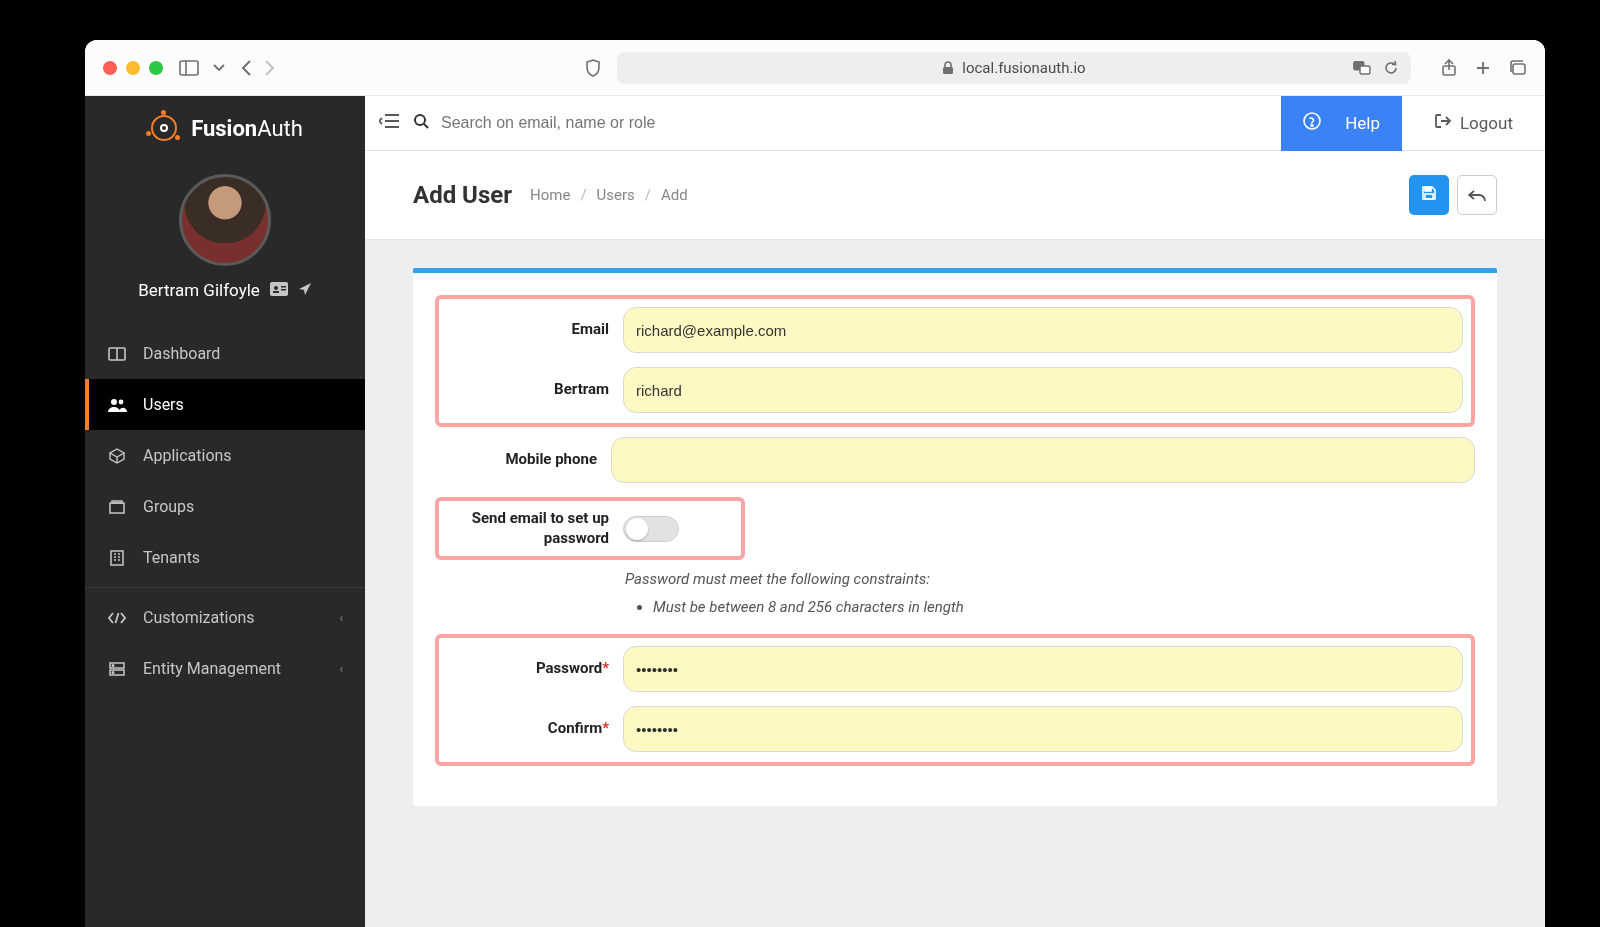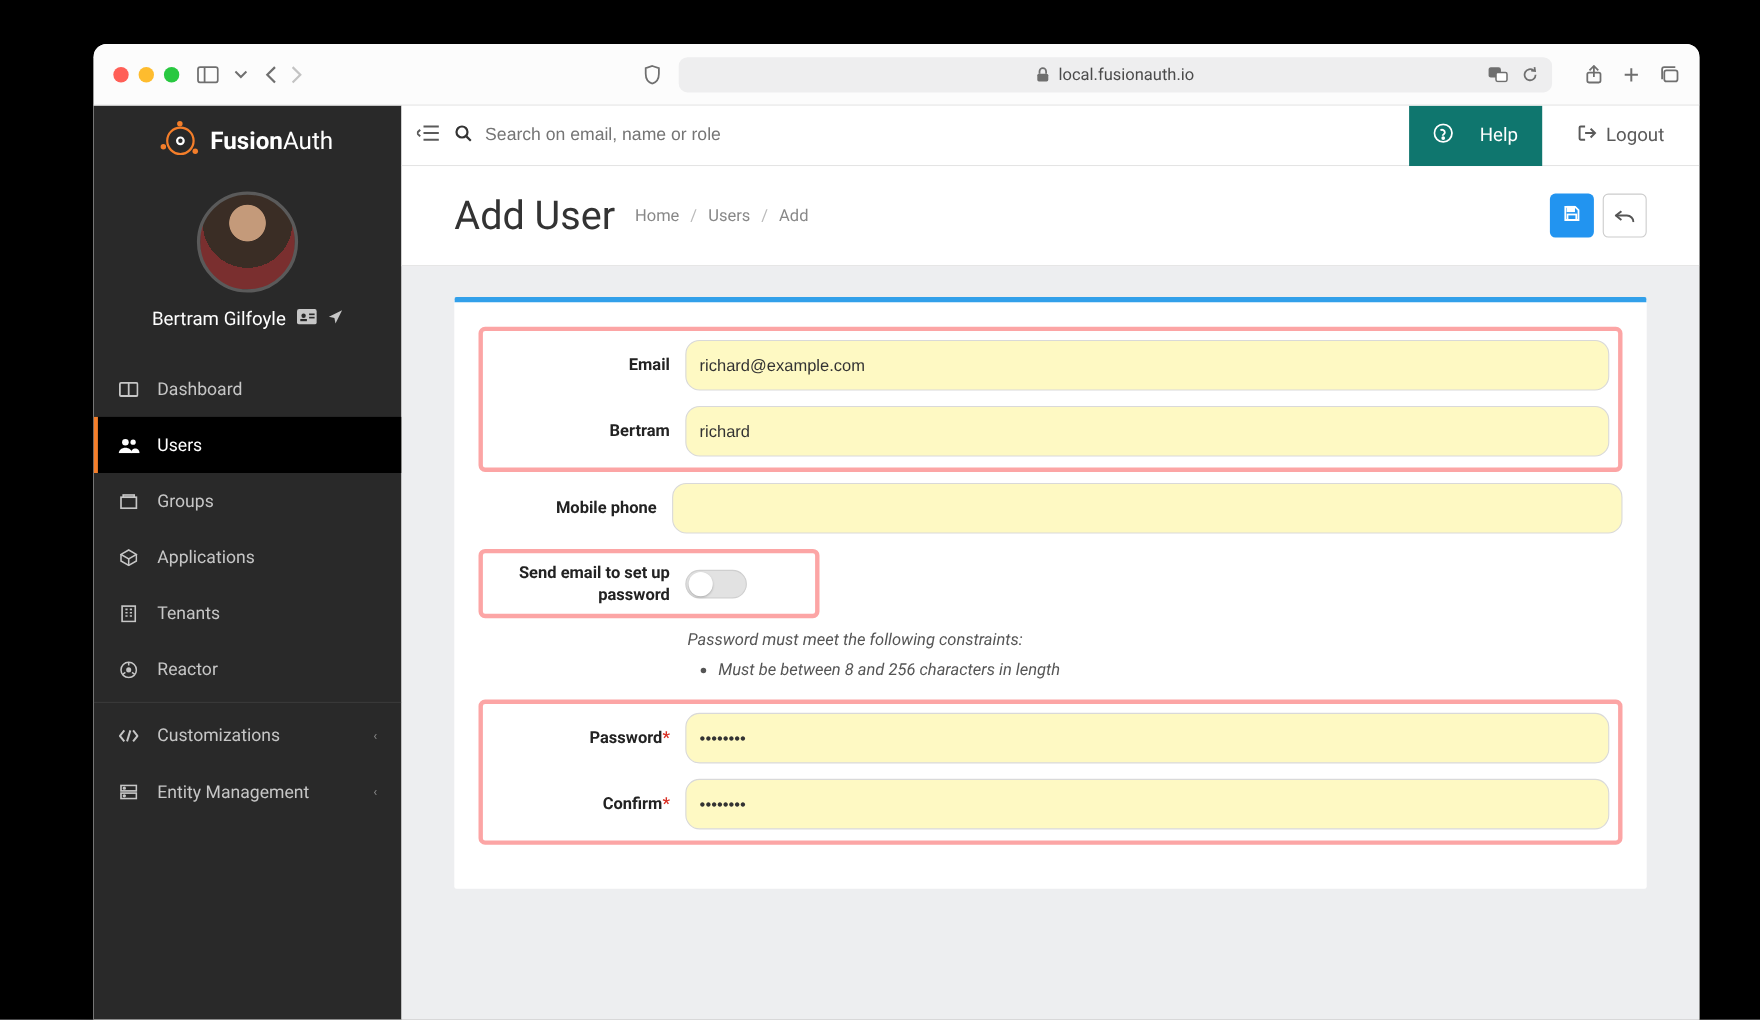--- a/index.html
+++ b/index.html
@@ -90,25 +90,25 @@
 .nav li.active { background:#000; color:#fff; }
 .nav li.active::before { content:""; position:absolute; left:0; top:0; bottom:0; width:4px; background:#f47e2a; }
 .nav .sep { height:1px; background:#3a3a3a; margin: 4px 0; }
 .nav .ic { width:20px; display:inline-flex; justify-content:center; }
 
 .main { flex:1; display:flex; flex-direction:column; background:#edeef0; overflow:hidden; }
 .topbar { height:55px; background:#fff; border-bottom:1px solid #e4e4e4; display:flex; align-items:center; padding: 0 14px; gap:14px; }
 .topbar .collapse { color:#5a5a5a; }
 .searchwrap { flex:1; display:flex; align-items:center; gap:12px; color:#888; }
 .searchwrap input { border:none; outline:none; font-size:16px; flex:1; background:transparent; color:#333; }
-.help-btn { background:#0f766e; color:#fff; height:55px; margin:-0px -0px; padding: 0 22px; display:flex; align-items:center; gap:24px; font-size:17px; cursor:pointer; }
+.help-btn { background:#3b82f6; color:#fff; height:55px; margin:-0px -0px; padding: 0 22px; display:flex; align-items:center; gap:24px; font-size:17px; cursor:pointer; }
 .logout-btn { color:#5a5a5a; padding:0 18px; display:flex; align-items:center; gap:8px; font-size:17px; cursor:pointer; }
 
 .page-head { background:#fff; padding: 24px 48px; border-bottom:1px solid #e4e4e4; display:flex; align-items:center; }
-.page-head h1 { font-size:36px; font-weight:400; color:#333; margin-right: 18px; }
+.page-head h1 { font-size:24px; font-weight:700; color:#333; margin-right: 18px; }
 .breadcrumb { color:#888; font-size:15px; display:flex; gap:10px; }
 .breadcrumb span.sep { color:#bbb; }
 .page-actions { margin-left:auto; display:flex; gap:8px; }
 .sqbtn { width:40px; height:40px; border-radius:5px; display:flex; align-items:center; justify-content:center; cursor:pointer; font-size:16px; }
 .sqbtn.primary { background:#2294f0; color:#fff; }
 .sqbtn.secondary { background:#fff; border:1px solid #ccc; color:#555; }
 
 .content { padding: 28px 48px; overflow:auto; flex:1; }
 .panel { background:#fff; border-top:5px solid #32a0ea; border-radius:2px; padding: 22px 22px 30px; }
 .form-row { display:flex; align-items:center; margin-bottom: 14px; }
@@ -261,60 +261,50 @@
                 <circle cx="7" cy="4" r="3"></circle>
                 <circle cx="14" cy="4" r="2.4"></circle>
                 <path d="M1 14c0-3 3-5 6-5s6 2 6 5Z"></path>
                 <path d="M12 14c0-2.6 2-4.3 4-4.3s4 1.7 4 4.3Z"></path>
               </svg>
             </span>
           <span>Users</span>
         </li>
         <li>
           <span class="ic">
-              <svg width="18" height="16" viewBox="0 0 18 16" fill="none" stroke="#c6c6c6" stroke-width="1.5">
-                <rect x="2" y="4" width="14" height="10"></rect>
-                <rect x="4" y="2" width="10" height="2"></rect>
-              </svg>
-            </span>
-          <span>Groups</span>
-        </li>
-        <li>
-          <span class="ic">
               <svg width="16" height="16" viewBox="0 0 16 16" fill="none" stroke="#c6c6c6" stroke-width="1.4">
                 <path d="M8 1 15 5 8 9 1 5Z"></path>
                 <path d="M1 5v6l7 4 7-4V5"></path>
                 <path d="M8 9v6"></path>
               </svg>
             </span>
           <span>Applications</span>
+        </li>
+        <li>
+          <span class="ic">
+              <svg width="18" height="16" viewBox="0 0 18 16" fill="none" stroke="#c6c6c6" stroke-width="1.5">
+                <rect x="2" y="4" width="14" height="10"></rect>
+                <rect x="4" y="2" width="10" height="2"></rect>
+              </svg>
+            </span>
+          <span>Groups</span>
         </li>
         <li>
           <span class="ic">
               <svg width="14" height="16" viewBox="0 0 14 16" fill="none" stroke="#c6c6c6" stroke-width="1.5">
                 <rect x="1" y="1" width="12" height="14"></rect>
                 <line x1="4" y1="4" x2="6" y2="4"></line>
                 <line x1="8" y1="4" x2="10" y2="4"></line>
                 <line x1="4" y1="7" x2="6" y2="7"></line>
                 <line x1="8" y1="7" x2="10" y2="7"></line>
                 <line x1="4" y1="10" x2="6" y2="10"></line>
                 <line x1="8" y1="10" x2="10" y2="10"></line>
               </svg>
             </span>
           <span>Tenants</span>
-        </li>
-        <li>
-          <span class="ic">
-              <svg width="16" height="16" viewBox="0 0 16 16" fill="none" stroke="#c6c6c6" stroke-width="1.4">
-                <circle cx="8" cy="8" r="7"></circle>
-                <circle cx="8" cy="8" r="1.6" fill="#c6c6c6"></circle>
-                <path d="M8 1v3 M2.5 12l2.5-1.7 M13.5 12l-2.5-1.7"></path>
-              </svg>
-            </span>
-          <span>Reactor</span>
         </li>
         <div class="sep"></div>
         <li>
           <span class="ic">
               <svg width="18" height="12" viewBox="0 0 18 12" fill="none" stroke="#c6c6c6" stroke-width="1.8">
                 <polyline points="5,1 1,6 5,11"></polyline>
                 <polyline points="13,1 17,6 13,11"></polyline>
                 <line x1="10.5" y1="1" x2="7.5" y2="11"></line>
               </svg>
             </span>

